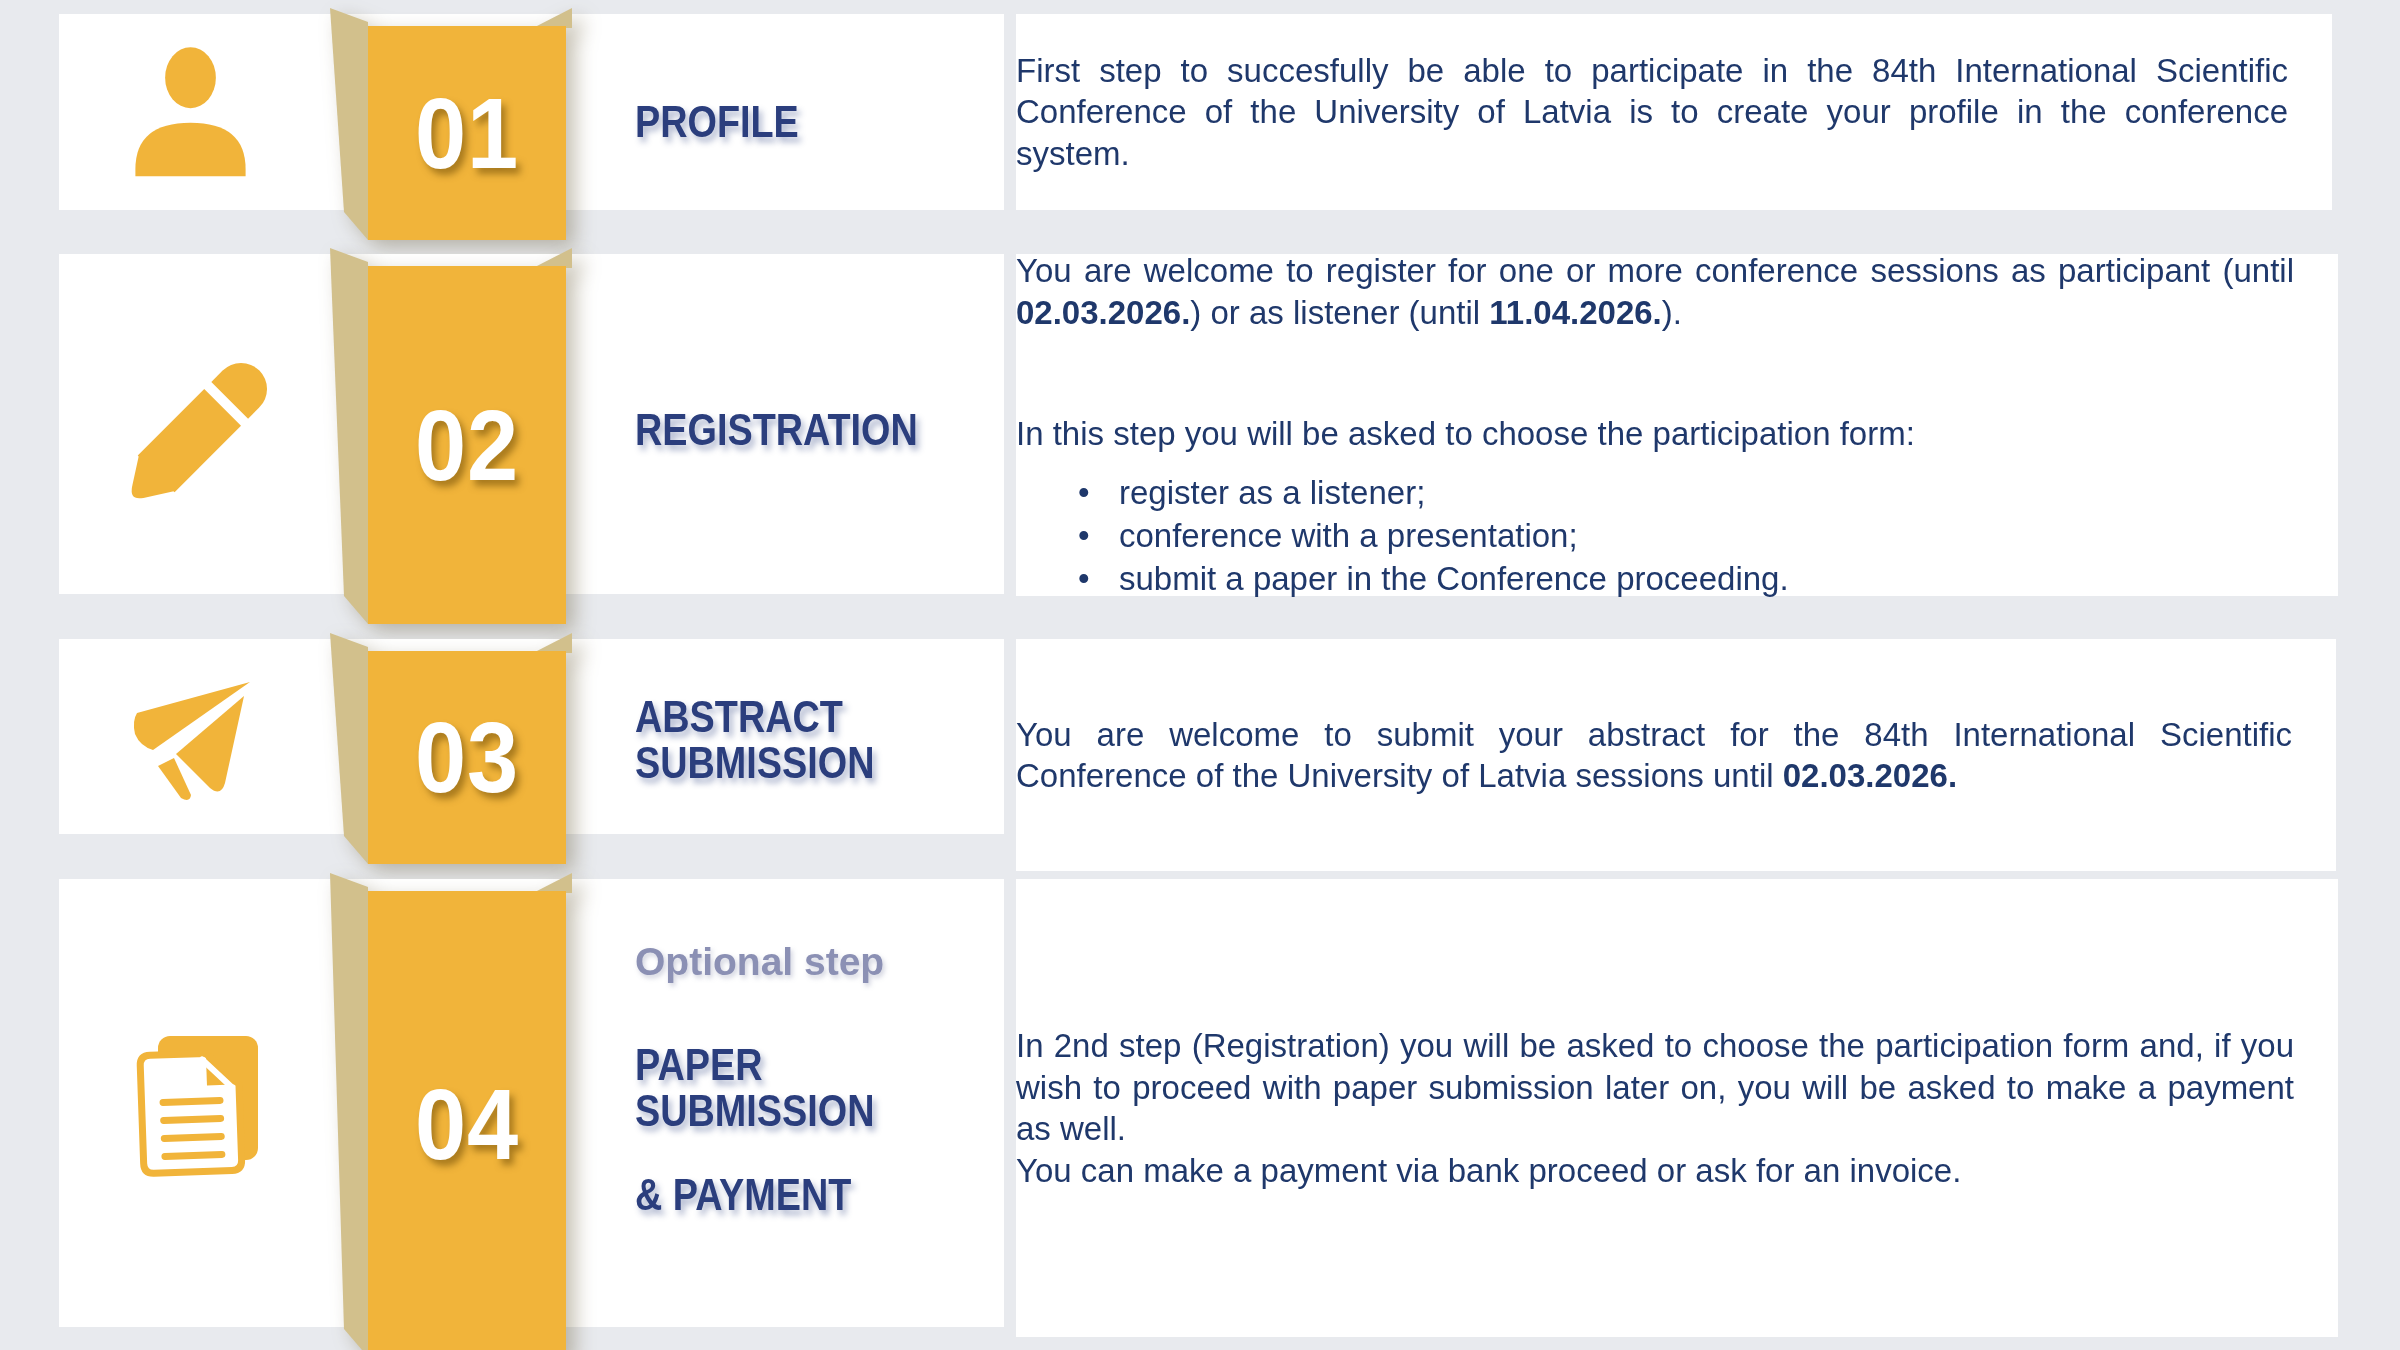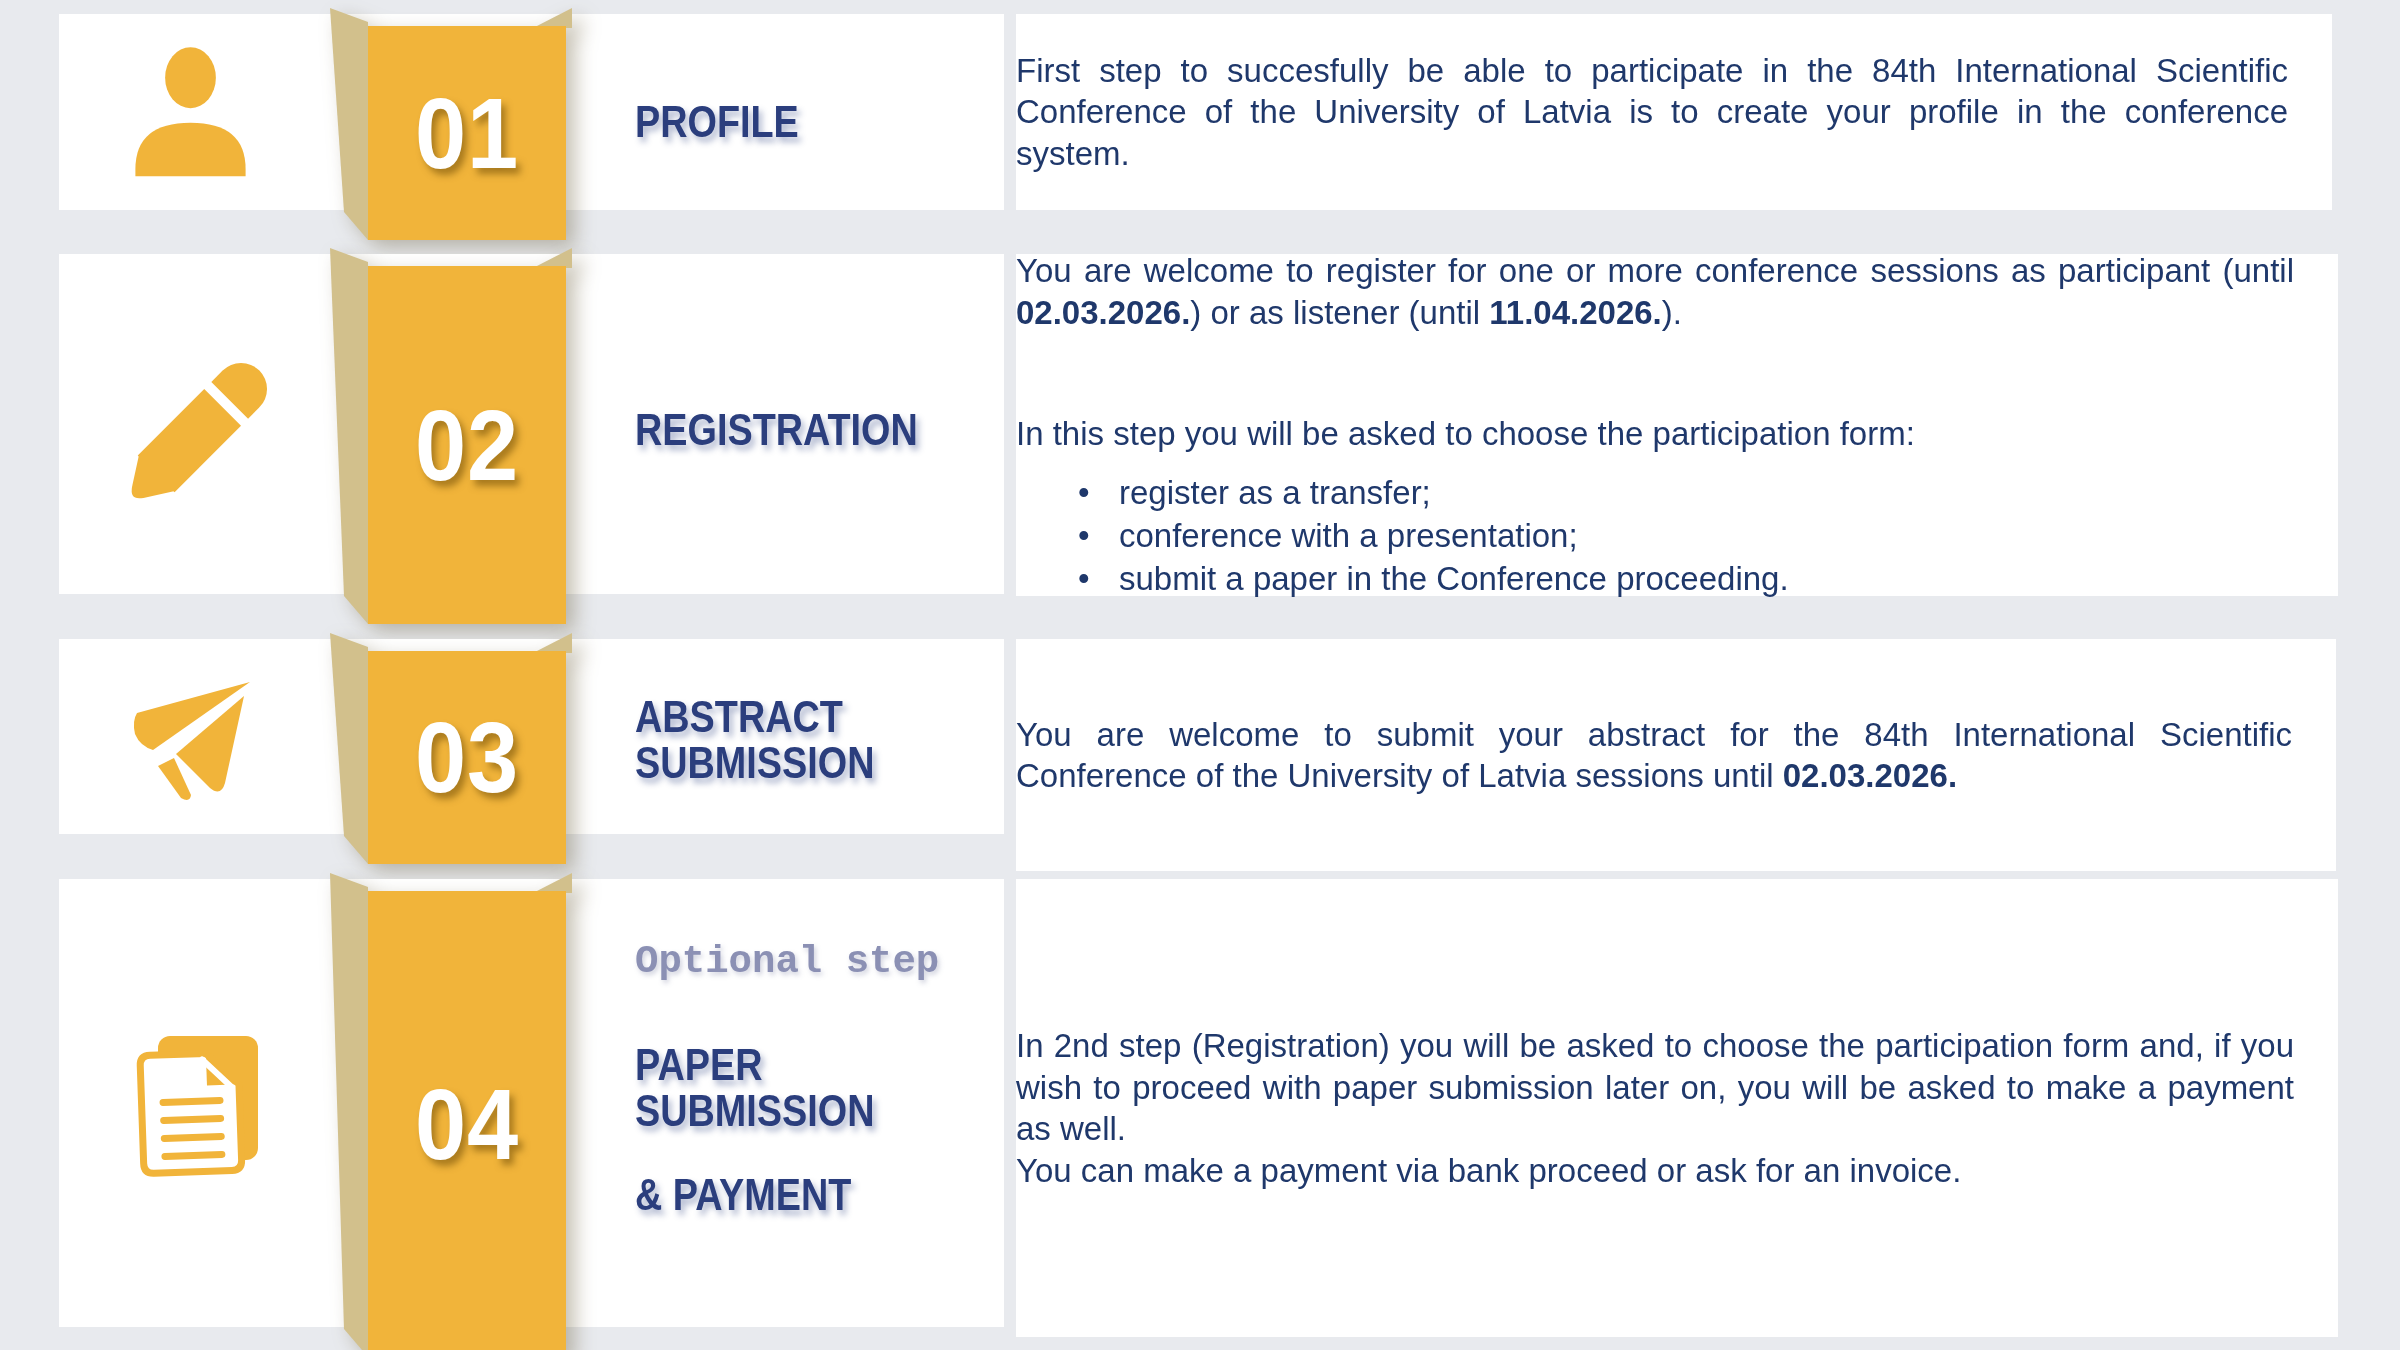--- a/index.html
+++ b/index.html
@@ -24,21 +24,21 @@
   .b{font-weight:bold;}
   .icon-box{position:absolute;}
   svg.book{position:absolute;left:325px;overflow:visible;filter:drop-shadow(9px 8px 10px rgba(90,75,35,.35));}
   .num{position:absolute;left:368px;width:198px;display:flex;align-items:center;justify-content:center;
     color:#fff;font-weight:bold;font-size:100px;letter-spacing:1px;
     transform:scaleX(.92);text-shadow:5px 6px 8px rgba(96,64,2,.5);}
   .label{position:absolute;left:635px;color:var(--title);font-weight:bold;font-size:45px;line-height:46px;
     transform:scaleX(.84);transform-origin:left top;white-space:nowrap;
     text-shadow:4px 5px 7px rgba(43,62,125,.38);}
   .opt-note{position:absolute;left:635px;color:var(--muted);font-weight:bold;font-size:39px;line-height:44px;
-    white-space:nowrap;text-shadow:2px 3px 5px rgba(120,125,160,.35);font-family:Liberation Mono, monospace;}
+    white-space:nowrap;text-shadow:2px 3px 5px rgba(120,125,160,.35);}
   ul.opts{list-style:none;margin-left:62px;}
   ul.opts li{display:flex;line-height:43px;text-align:left;}
   ul.opts .dot{width:41px;flex:0 0 41px;}
 </style>
 </head>
 <body>
 
 <div class="canvas">
 
   <div class="card left-card" style="top:14px;height:196px;"></div>
@@ -79,21 +79,21 @@
   <div class="num" style="top:266px;height:358px;">02</div>
   <div class="label" style="top:407px;">
     <div>REGISTRATION</div>
   </div>
   <div class="card right-card" style="top:254px;height:342px;width:1322px;gap:16px;">
     <p><span>You are welcome to register for one or more conference sessions as participant (until </span><span class="b">02.03.2026.</span><span>) or as listener (until </span><span class="b">11.04.2026.</span><span>).</span></p>
     <p><span>In this step you will be asked to choose the participation form:</span></p>
     <ul class="opts">
       <li>
           <span class="dot">•</span>
-          <span>register as a transfer;</span>
+          <span>register as a listener;</span>
         </li>
       <li>
           <span class="dot">•</span>
           <span>conference with a presentation;</span>
         </li>
       <li>
           <span class="dot">•</span>
           <span>submit a paper in the Conference proceeding.</span>
         </li>
     </ul>

